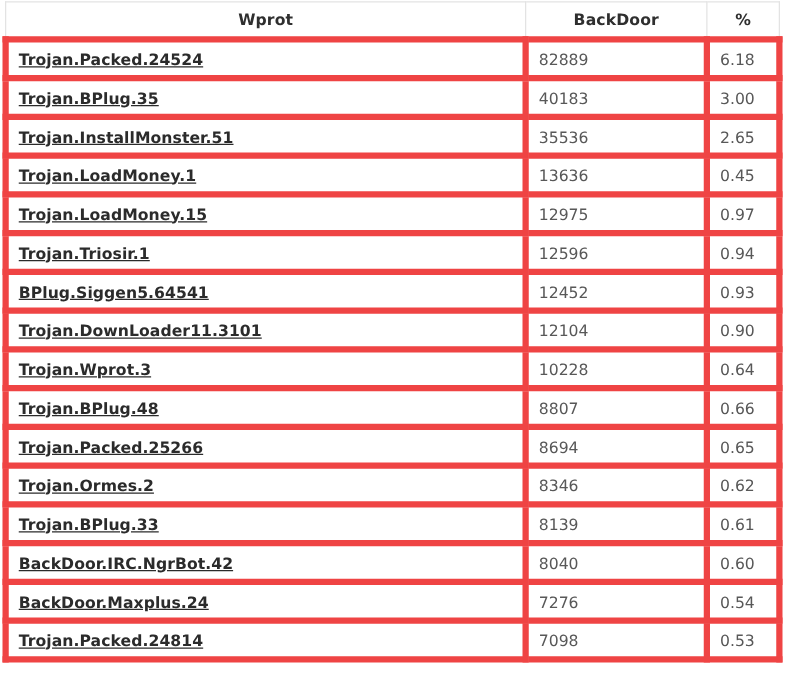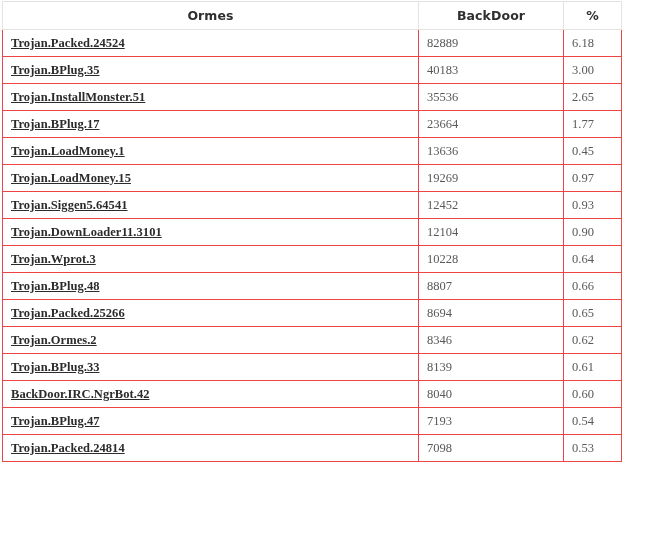--- a/index.html
+++ b/index.html
@@ -40,28 +40,27 @@
     font-weight: bold;
     color: #2f2f2f;
     text-align: center;
     padding: 0;
     vertical-align: middle;
     letter-spacing: 0.1px;
   }
 
   table.stats td {
     height: 26px;
-    border: 1px solid #ef4444;
+    border: 5px solid #ef4444;
     padding: 0 0 0 8px;
     vertical-align: middle;
     font-size: 12.5px;
     color: #585858;
     white-space: nowrap;
     overflow: hidden;
-    font-family: Liberation Serif, serif;
   }
 
   td.name-cell {
     padding-left: 9px;
   }
 
   .threat-link {
     color: #2b2b2b;
     font-weight: bold;
     font-size: 12.5px;
@@ -88,21 +87,21 @@
 
 <div class="table-wrap">
   <table class="stats">
     <colgroup>
       <col class="c-name">
       <col class="c-qty">
       <col class="c-pct">
     </colgroup>
     <thead>
       <tr>
-        <th>Ormes</th>
+        <th>Wprot</th>
         <th>BackDoor</th>
         <th>%</th>
       </tr>
     </thead>
     <tbody id="table-body">
         <tr>
           <td class="name-cell"><span class="threat-link">Trojan.Packed.24524</span></td>
           <td class="qty-cell">82889</td>
           <td class="pct-cell">6.18</td>
         </tr>
@@ -110,36 +109,36 @@
           <td class="name-cell"><span class="threat-link">Trojan.BPlug.35</span></td>
           <td class="qty-cell">40183</td>
           <td class="pct-cell">3.00</td>
         </tr>
         <tr>
           <td class="name-cell"><span class="threat-link">Trojan.InstallMonster.51</span></td>
           <td class="qty-cell">35536</td>
           <td class="pct-cell">2.65</td>
         </tr>
         <tr>
-          <td class="name-cell"><span class="threat-link">Trojan.BPlug.17</span></td>
-          <td class="qty-cell">23664</td>
-          <td class="pct-cell">1.77</td>
-        </tr>
-        <tr>
           <td class="name-cell"><span class="threat-link">Trojan.LoadMoney.1</span></td>
           <td class="qty-cell">13636</td>
           <td class="pct-cell">0.45</td>
         </tr>
         <tr>
           <td class="name-cell"><span class="threat-link">Trojan.LoadMoney.15</span></td>
-          <td class="qty-cell">19269</td>
+          <td class="qty-cell">12975</td>
           <td class="pct-cell">0.97</td>
         </tr>
         <tr>
-          <td class="name-cell"><span class="threat-link">Trojan.Siggen5.64541</span></td>
+          <td class="name-cell"><span class="threat-link">Trojan.Triosir.1</span></td>
+          <td class="qty-cell">12596</td>
+          <td class="pct-cell">0.94</td>
+        </tr>
+        <tr>
+          <td class="name-cell"><span class="threat-link">BPlug.Siggen5.64541</span></td>
           <td class="qty-cell">12452</td>
           <td class="pct-cell">0.93</td>
         </tr>
         <tr>
           <td class="name-cell"><span class="threat-link">Trojan.DownLoader11.3101</span></td>
           <td class="qty-cell">12104</td>
           <td class="pct-cell">0.90</td>
         </tr>
         <tr>
           <td class="name-cell"><span class="threat-link">Trojan.Wprot.3</span></td>
@@ -165,22 +164,22 @@
           <td class="name-cell"><span class="threat-link">Trojan.BPlug.33</span></td>
           <td class="qty-cell">8139</td>
           <td class="pct-cell">0.61</td>
         </tr>
         <tr>
           <td class="name-cell"><span class="threat-link">BackDoor.IRC.NgrBot.42</span></td>
           <td class="qty-cell">8040</td>
           <td class="pct-cell">0.60</td>
         </tr>
         <tr>
-          <td class="name-cell"><span class="threat-link">Trojan.BPlug.47</span></td>
-          <td class="qty-cell">7193</td>
+          <td class="name-cell"><span class="threat-link">BackDoor.Maxplus.24</span></td>
+          <td class="qty-cell">7276</td>
           <td class="pct-cell">0.54</td>
         </tr>
         <tr>
           <td class="name-cell"><span class="threat-link">Trojan.Packed.24814</span></td>
           <td class="qty-cell">7098</td>
           <td class="pct-cell">0.53</td>
         </tr>
       </tbody>
   </table>
 </div>

